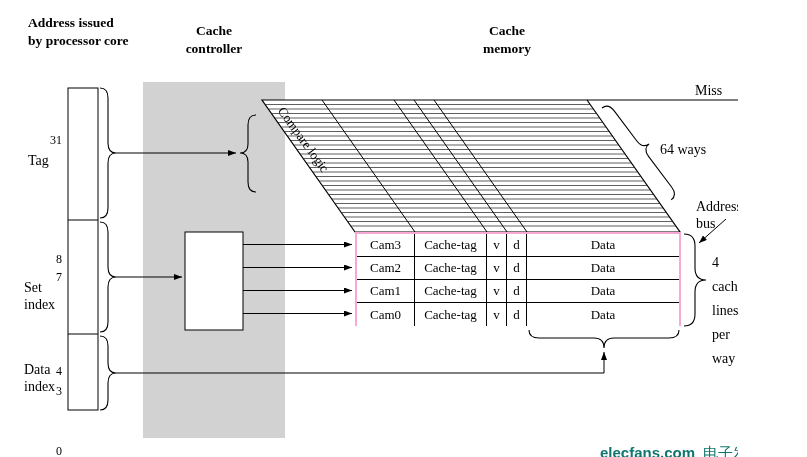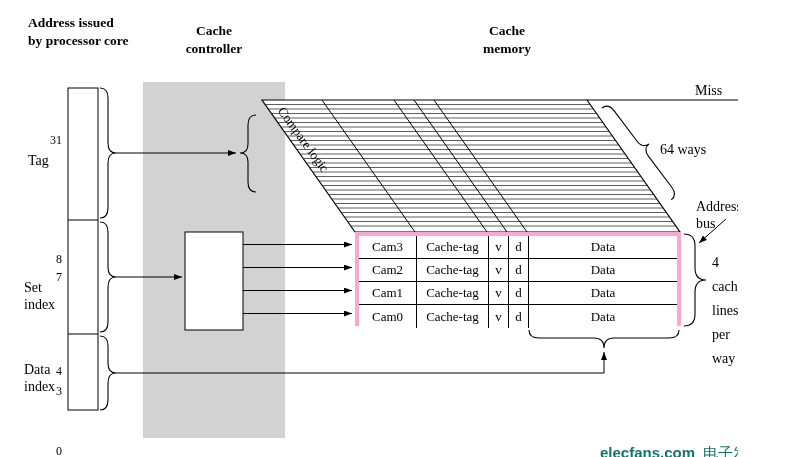--- a/index.html
+++ b/index.html
@@ -11,21 +11,21 @@
   .center{text-align:center;}
   .num{font-size:12px;line-height:15px;width:22px;text-align:right;margin-top:48px;}
   #gray-box{left:143px;top:82px;width:142px;height:356px;background:#d2d2d2;}
   #svg-layer{left:0;top:0;}
   .ln{stroke:#000;stroke-width:1;fill:none;}
   .brace{stroke:#000;stroke-width:1.1;fill:none;}
   #hatch line{stroke:#1a1a1a;stroke-width:0.7;}
   #cam-label{left:191px;top:237px;line-height:23px;}
   #compare-logic{left:287px;top:104px;font-size:13px;transform:rotate(54deg);
                  transform-origin:0 0;white-space:nowrap;}
-  #cache-table{left:355px;top:232px;width:326px;height:94px;border:4px solid #f9a8d4;
+  #cache-table{left:355px;top:232px;width:326px;height:94px;border:2px solid #f9a8d4;
                box-sizing:border-box;background:#fff;display:grid;
                grid-template-columns:58px 72px 20px 20px auto;grid-auto-rows:23px;}
   .cell{border-right:1px solid #000;border-bottom:1px solid #000;display:flex;
         align-items:center;justify-content:center;font-size:13px;box-sizing:border-box;
         background:#fff;}
   .cell.ce{border-right:none;}
   .cell.be{border-bottom:none;}
   #lines-per-way{line-height:24px;}
   #watermark{left:600px;top:444px;font-size:15px;color:#0f766e;white-space:nowrap;}
   #watermark .site{font-weight:bold;font-family:"Liberation Sans","DejaVu Sans",sans-serif;}

